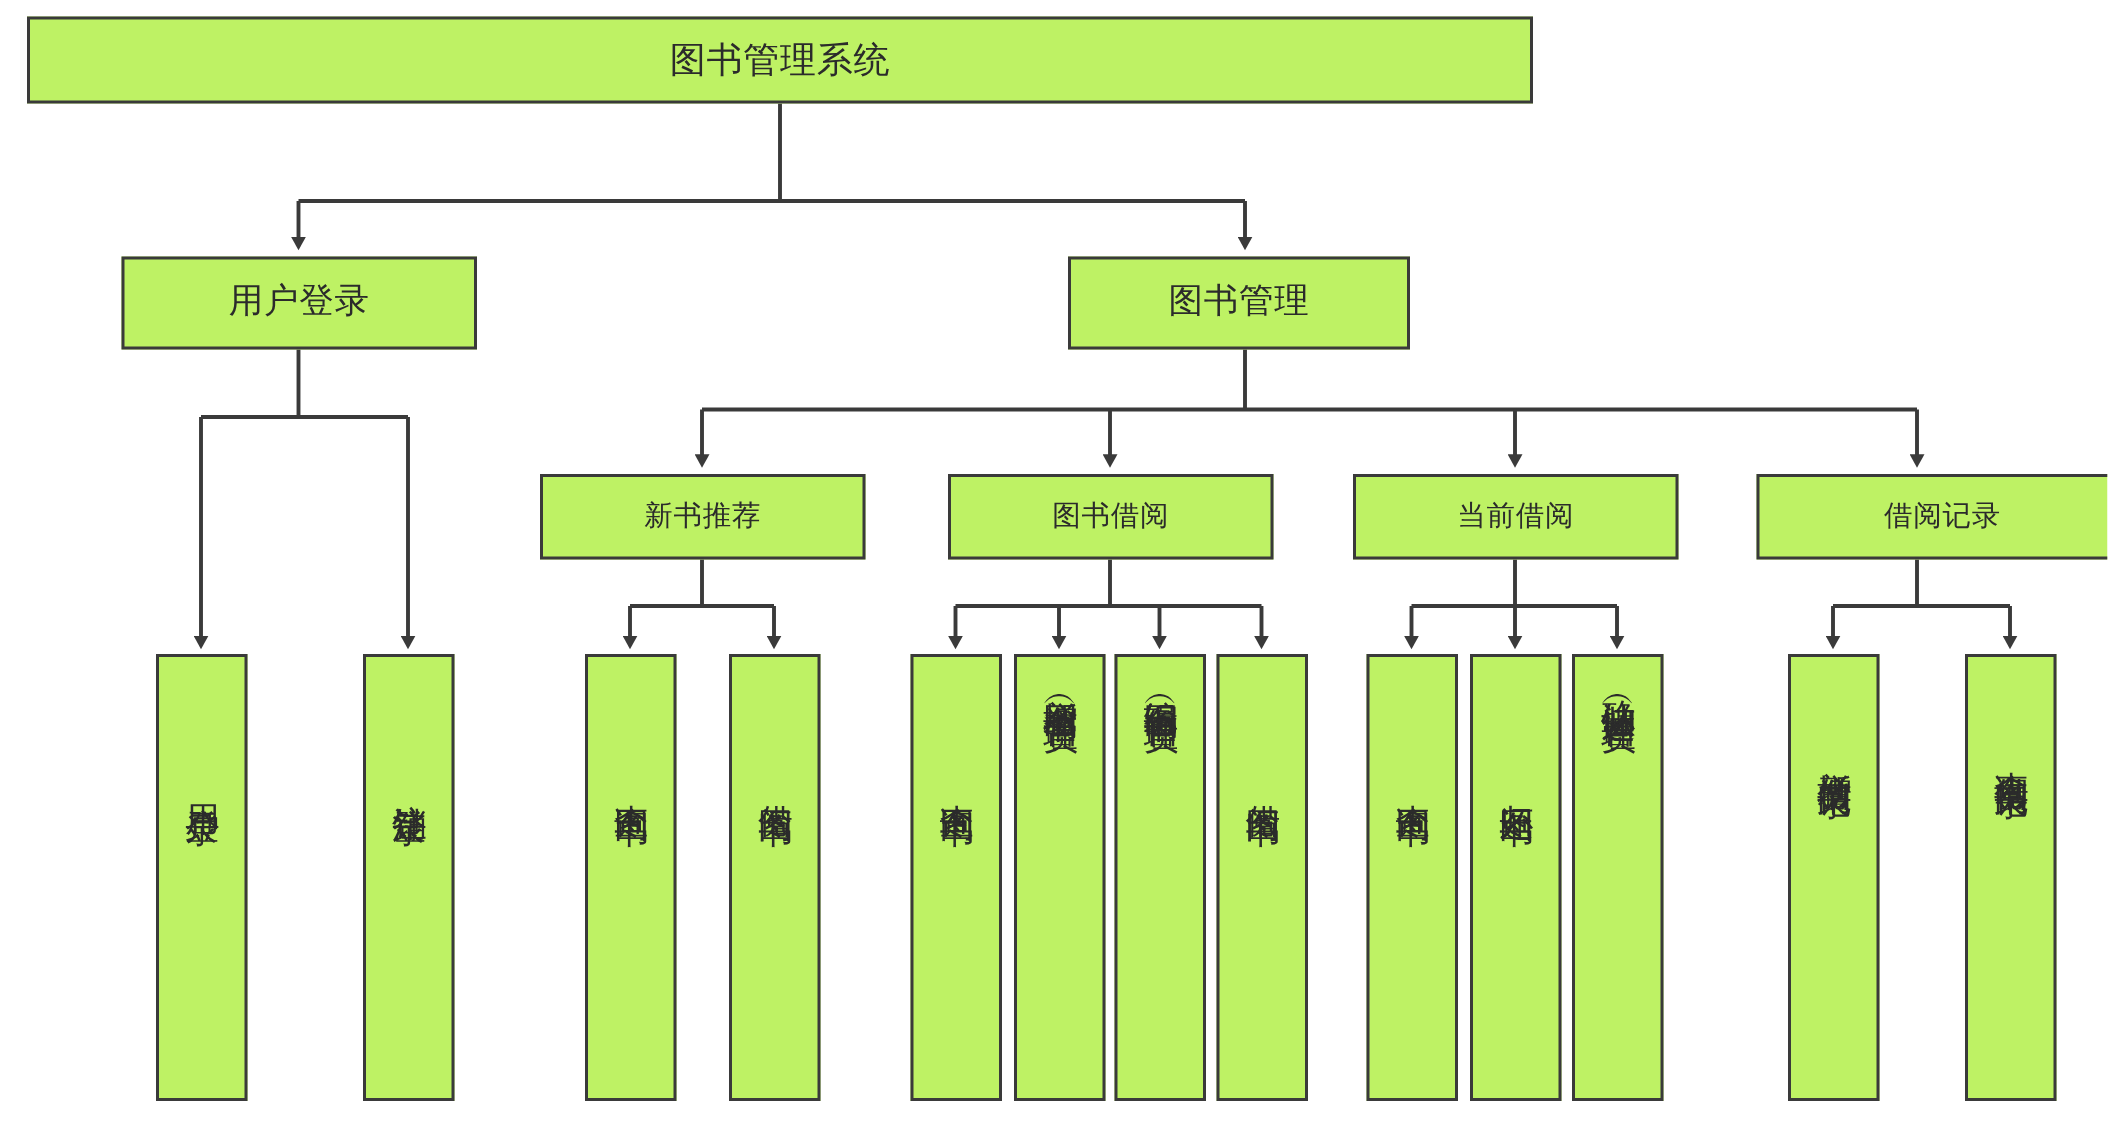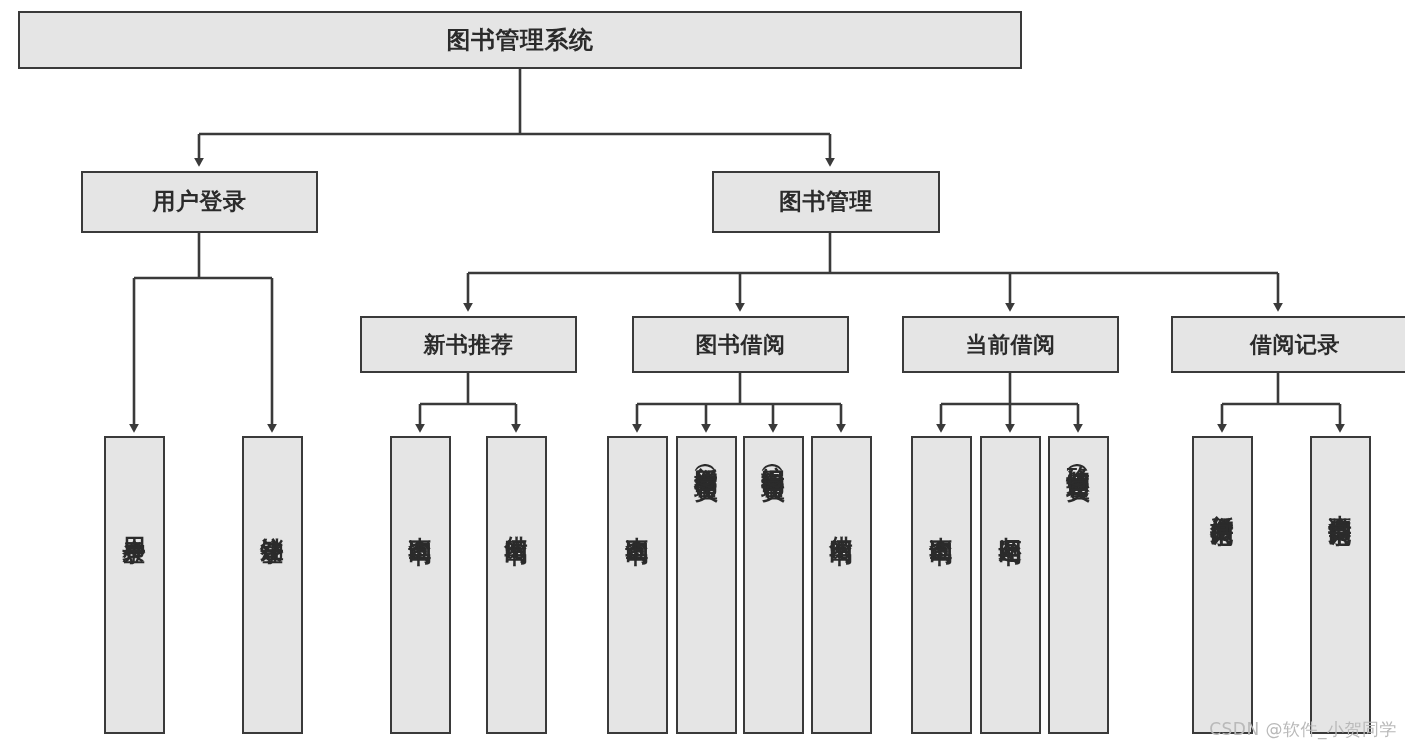--- a/index.html
+++ b/index.html
@@ -21,37 +21,36 @@
     position: absolute;
     left: 0;
     top: 0;
     width: 1405px;
     height: 747px;
   }
   .node {
     position: absolute;
     box-sizing: border-box;
     border: 2.5px solid #3a3a3a;
-    background: #e5e5e5;
+    background: #bef264;
     display: flex;
     align-items: center;
     justify-content: center;
     z-index: 2;
-    font-weight: bold;
   }
   .node .label {
     color: #2b2b2b;
     font-size: 23px;
     line-height: 1.18;
     letter-spacing: 0.5px;
     white-space: nowrap;
   }
   .node.root .label { font-size: 24px; }
   .node.level1 .label { font-size: 23px; }
-  .node.level2 .label { font-size: 22px; }
+  .node.level2 .label { font-size: 19px; }
   .node.leaf {
     align-items: flex-start;
     justify-content: center;
     padding-top: 4px;
   }
   .node.leaf .label {
     writing-mode: vertical-rl;
     text-orientation: upright;
     font-size: 23px;
     line-height: 1.22;
@@ -195,15 +194,14 @@
     <span class="label">确认归还（管理员）</span>
   </div>
 
   <div class="node leaf mid2" style="left:1192px; top:436px; width:61px; height:298px;">
     <span class="label">新增借阅记录</span>
   </div>
   <div class="node leaf mid2" style="left:1310px; top:436px; width:61px; height:298px;">
     <span class="label">查询借阅记录</span>
   </div>
 
-  <div id="watermark">CSDN @软件_小贺同学</div>
 
 </div>
 
 </body></html>

